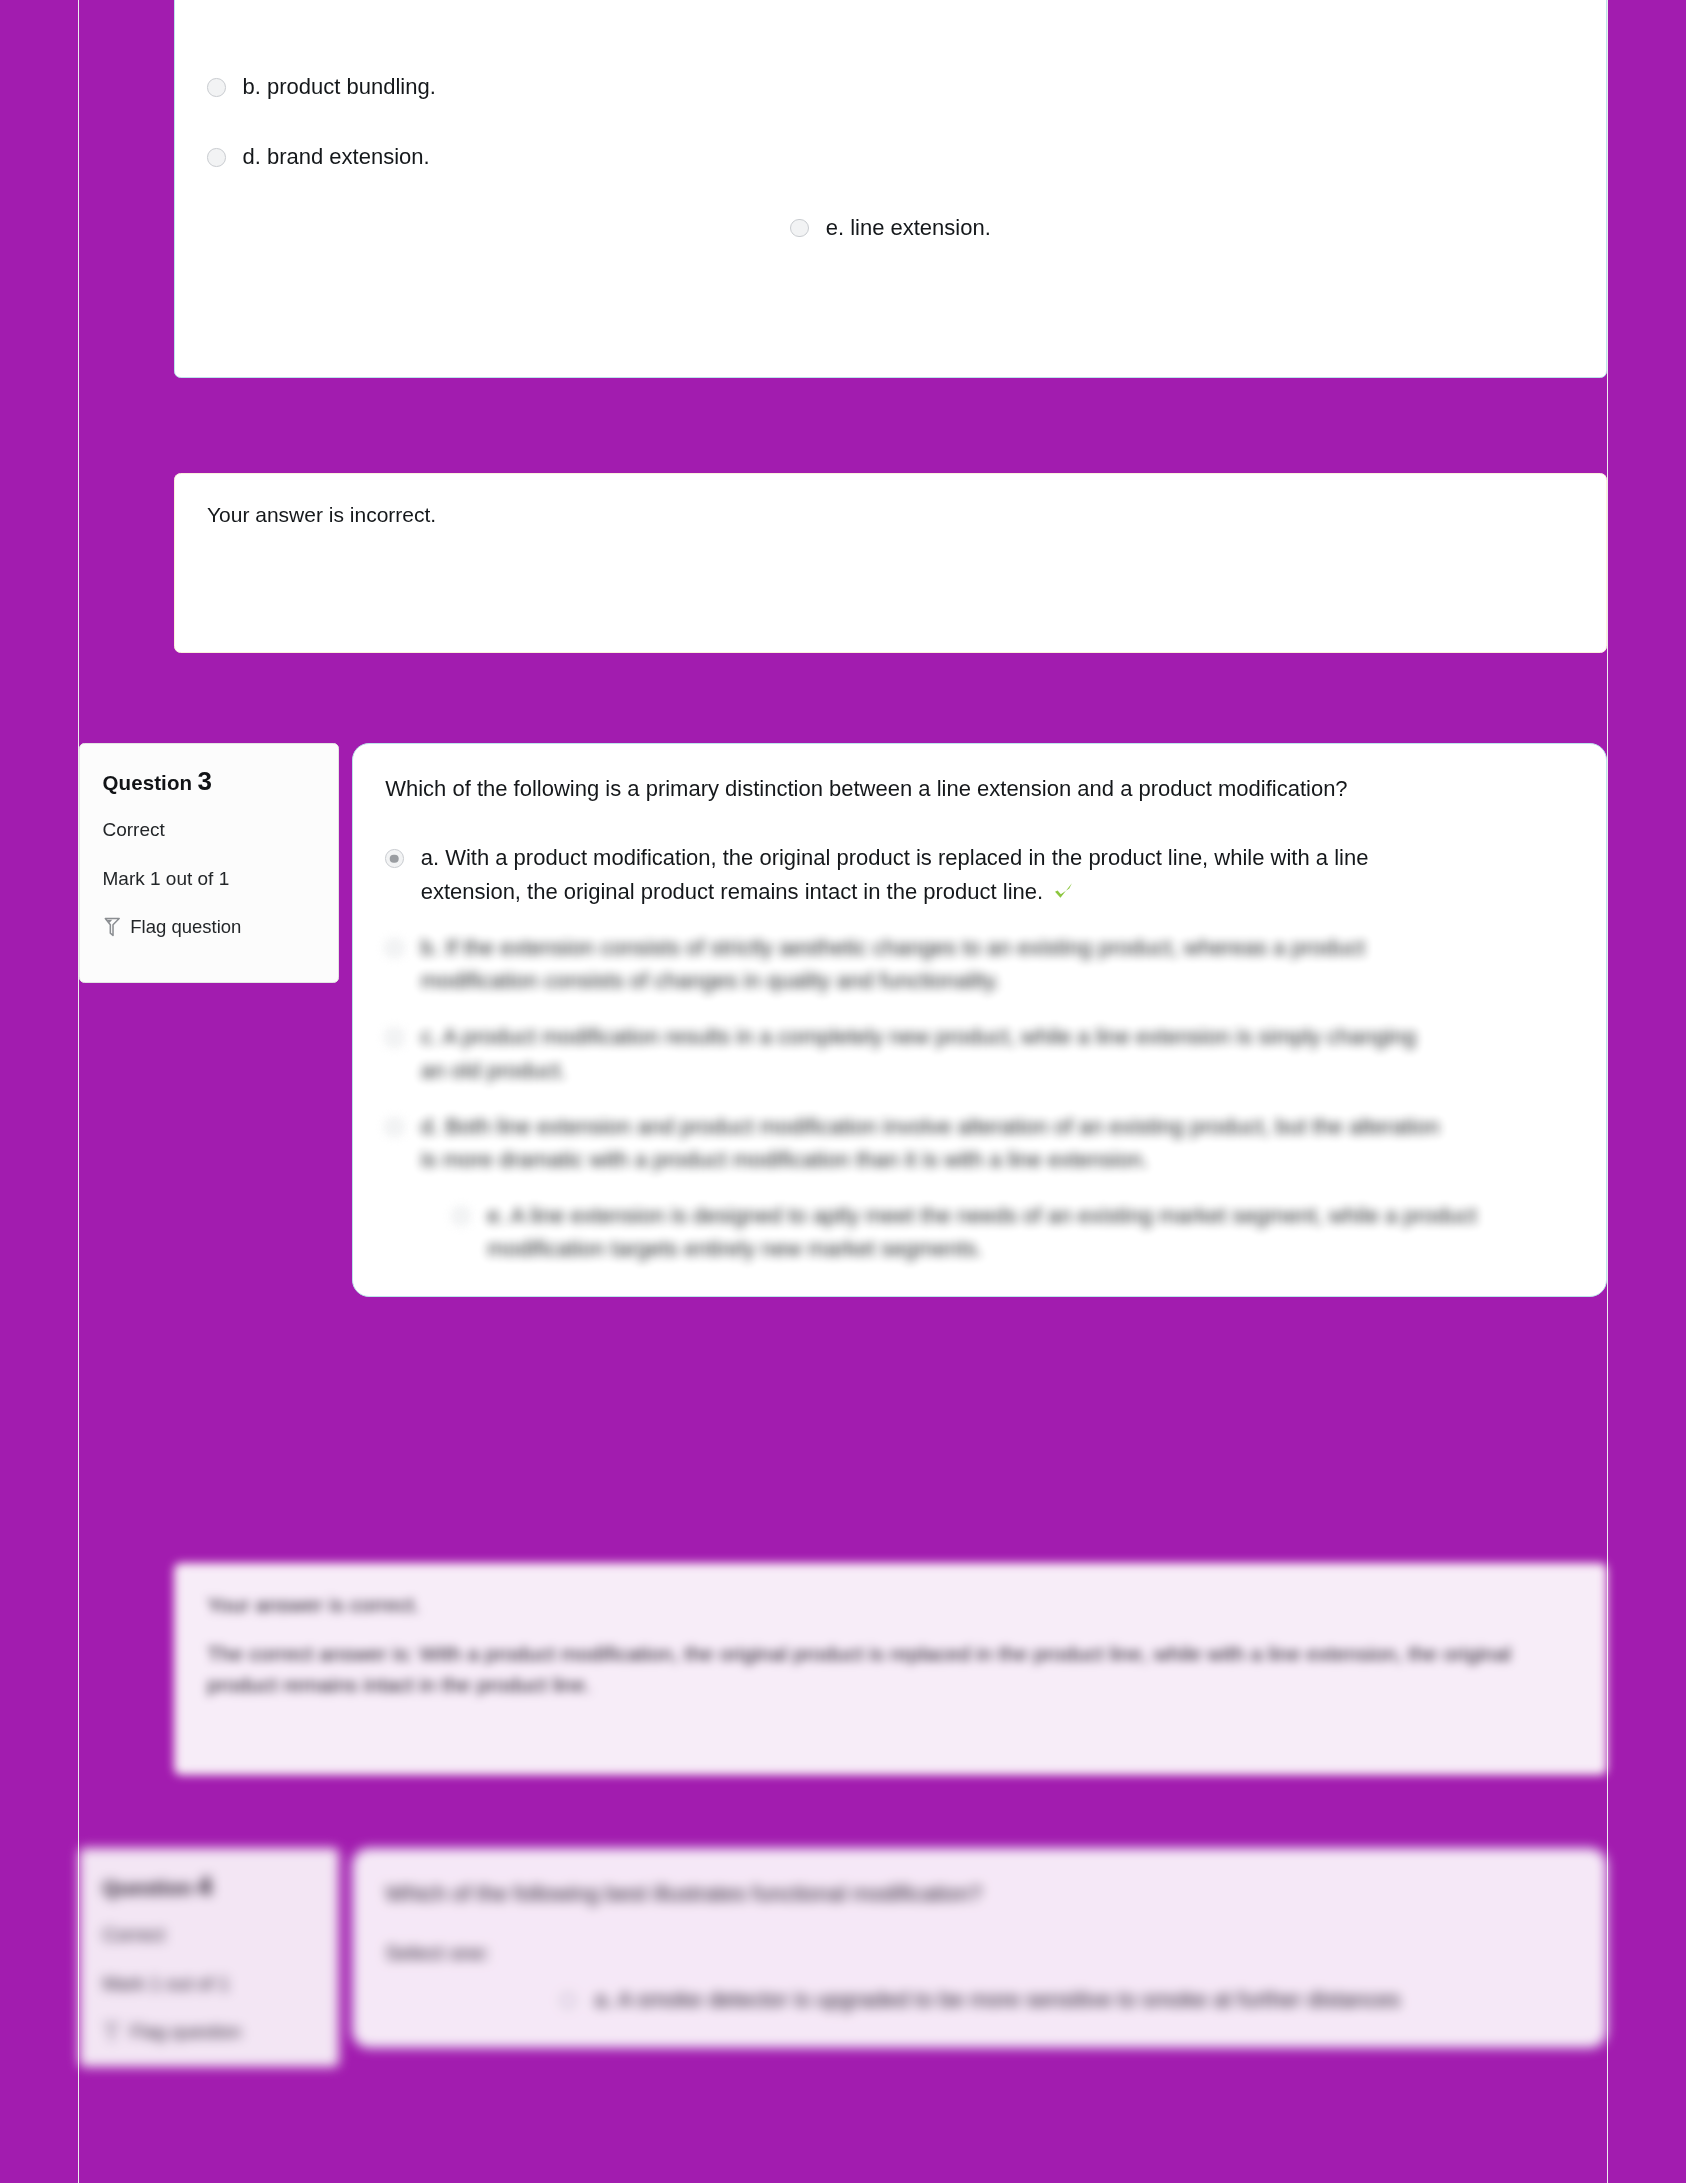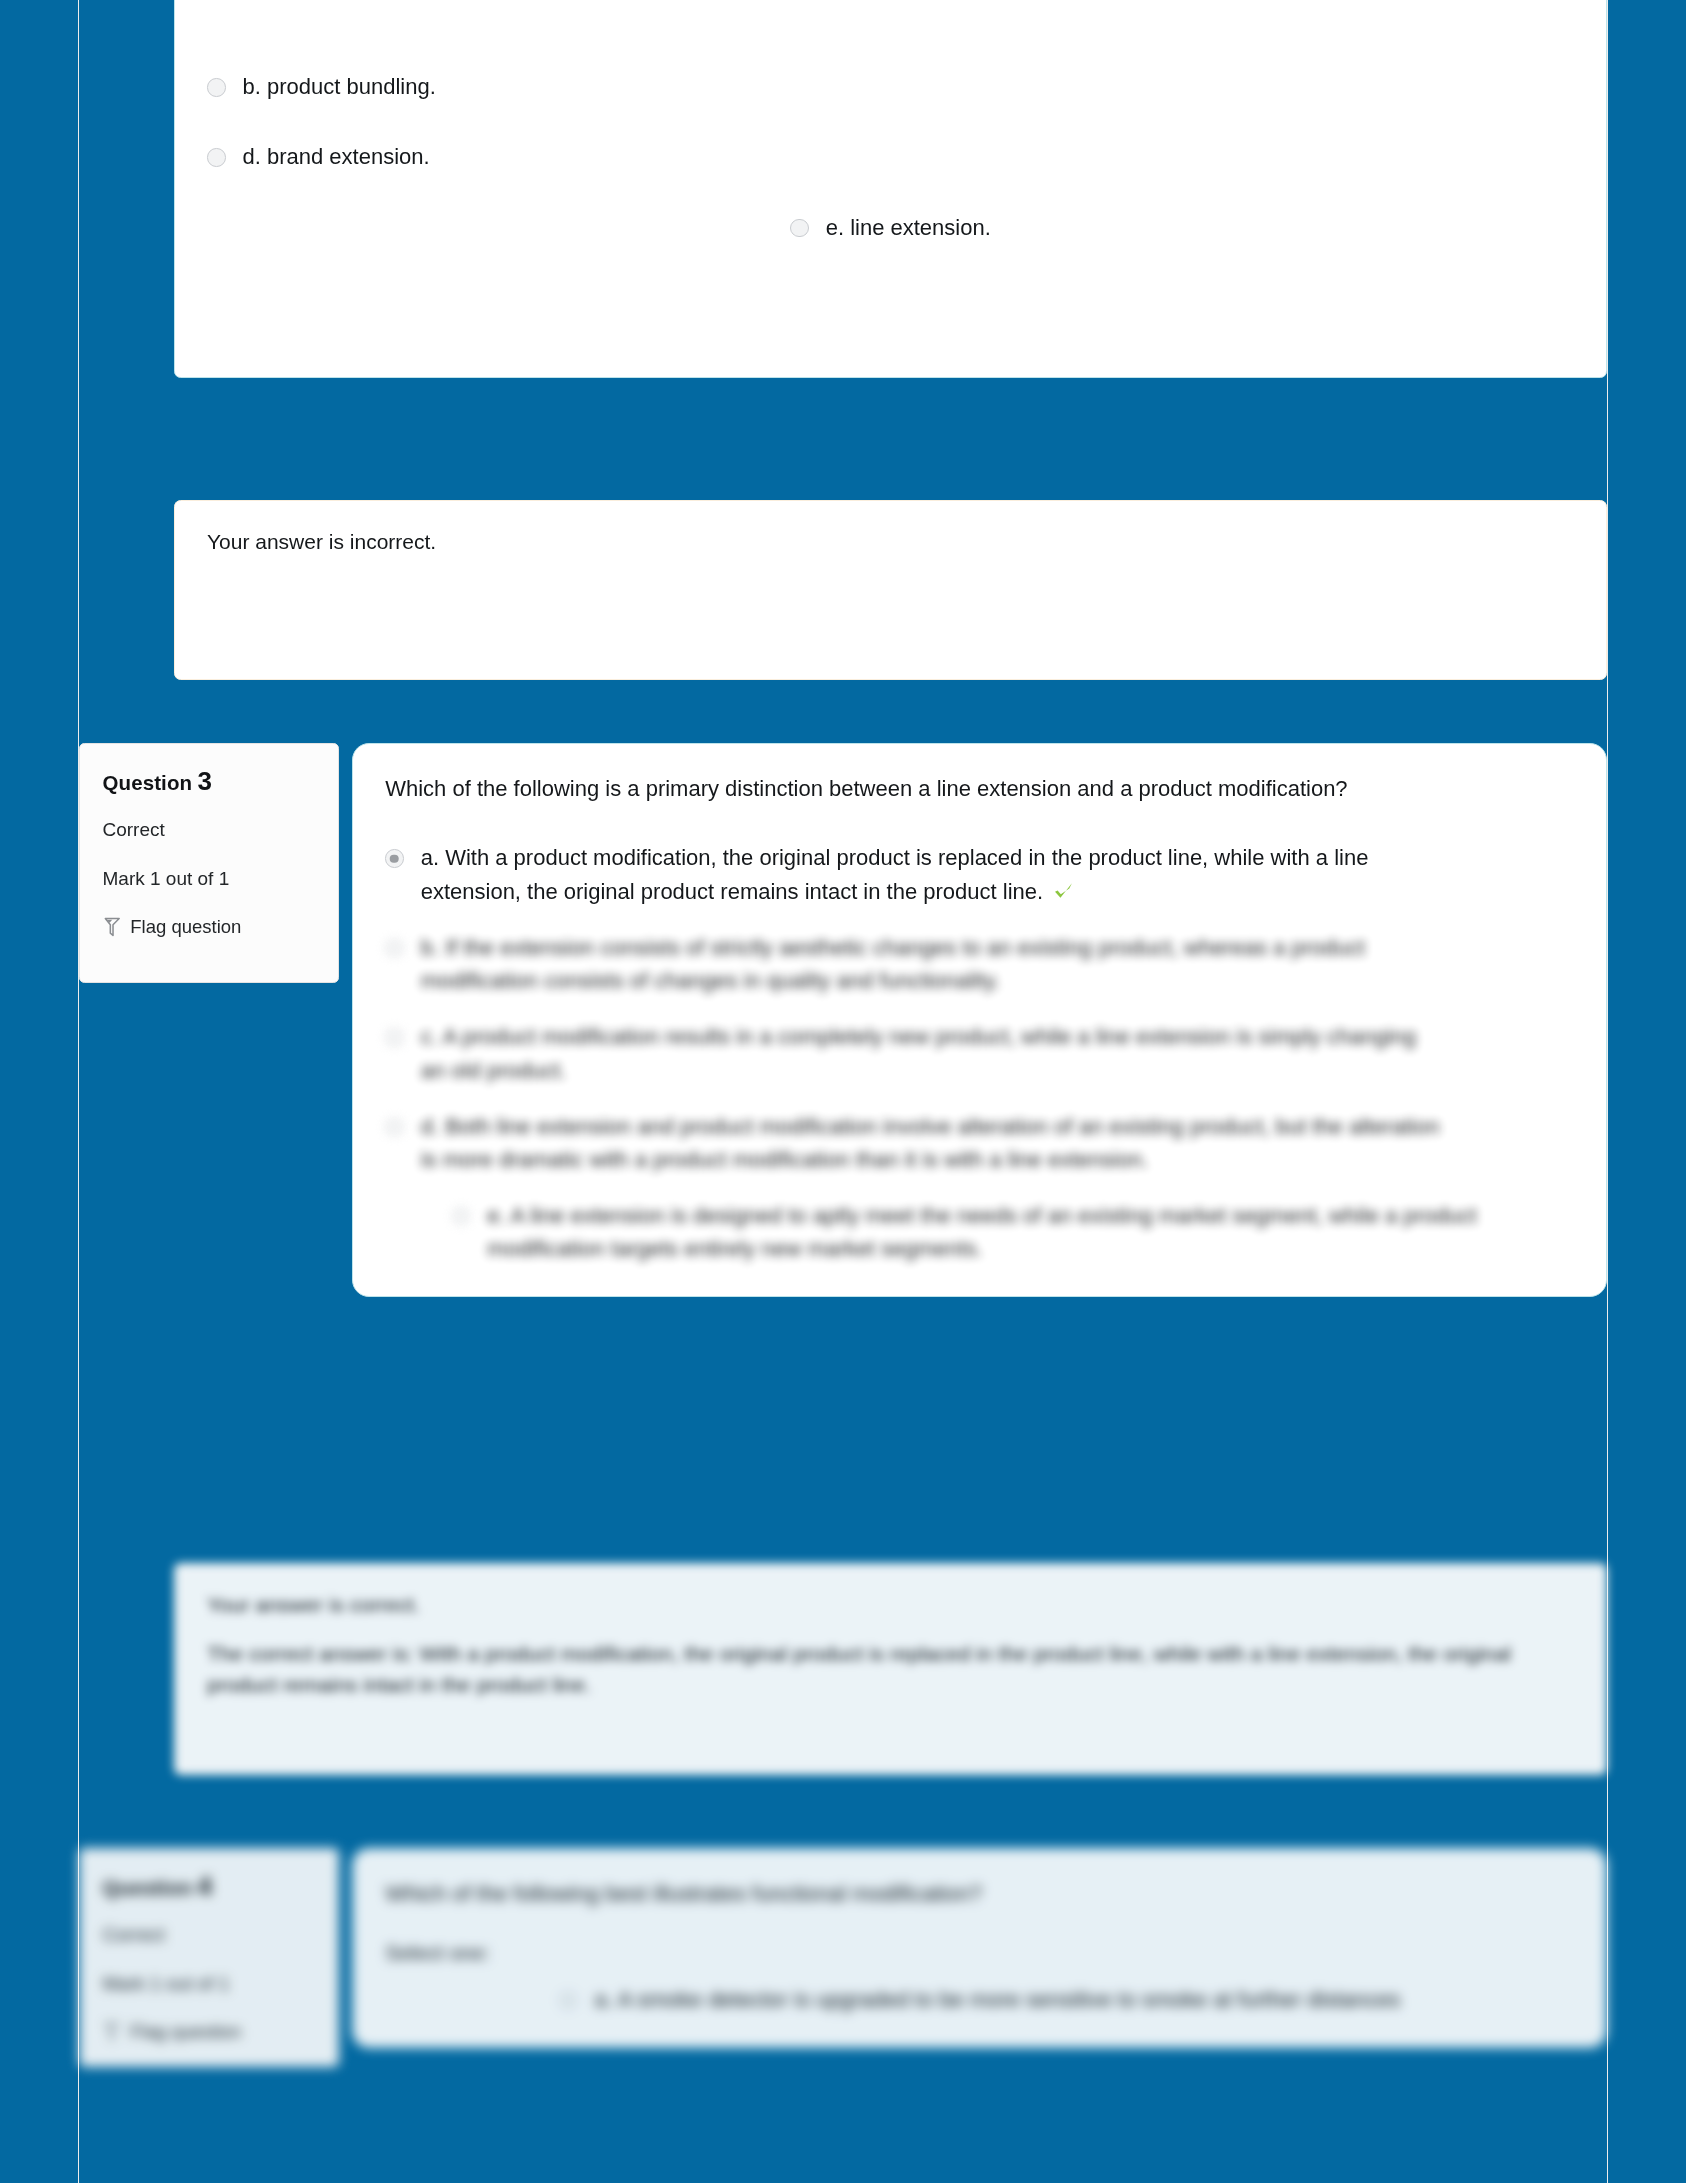--- a/index.html
+++ b/index.html
@@ -13,21 +13,21 @@
     font-family: "Liberation Sans", sans-serif;
     color: #1d2125;
     position: relative;
     overflow: hidden;
   }
 
   
   #page {
     position: absolute;
     inset: 0;
-    background: #0369a1;
+    background: #a21caf;
   }
   .rail {
     position: absolute;
     top: 0;
     bottom: 0;
     width: 1.3px;
     background: #ededed;
   }
   .rail-left  { left: 78px; }
   .rail-right { left: 1607px; }
@@ -230,21 +230,21 @@
         </li>
 
         <li class="answer">
           <span class="radio"></span>
           <span class="lbl">e. line extension.</span>
         </li>
 
       </ul>
     </div>
 
-    <div class="fb-card" style="left:95px; right:0; top:500px; height:180px;">
+    <div class="fb-card" style="left:95px; right:0; top:473px; height:180px;">
       <p class="fb-line">Your answer is incorrect.</p>
     </div>
 
     <div class="q-row" style="top:743px;">
 
       <div class="q-info" style="min-height:240px;">
         <div class="q-num">
           <span>Question</span><span class="num">3</span>
         </div>
         <div class="q-state">Correct</div>

